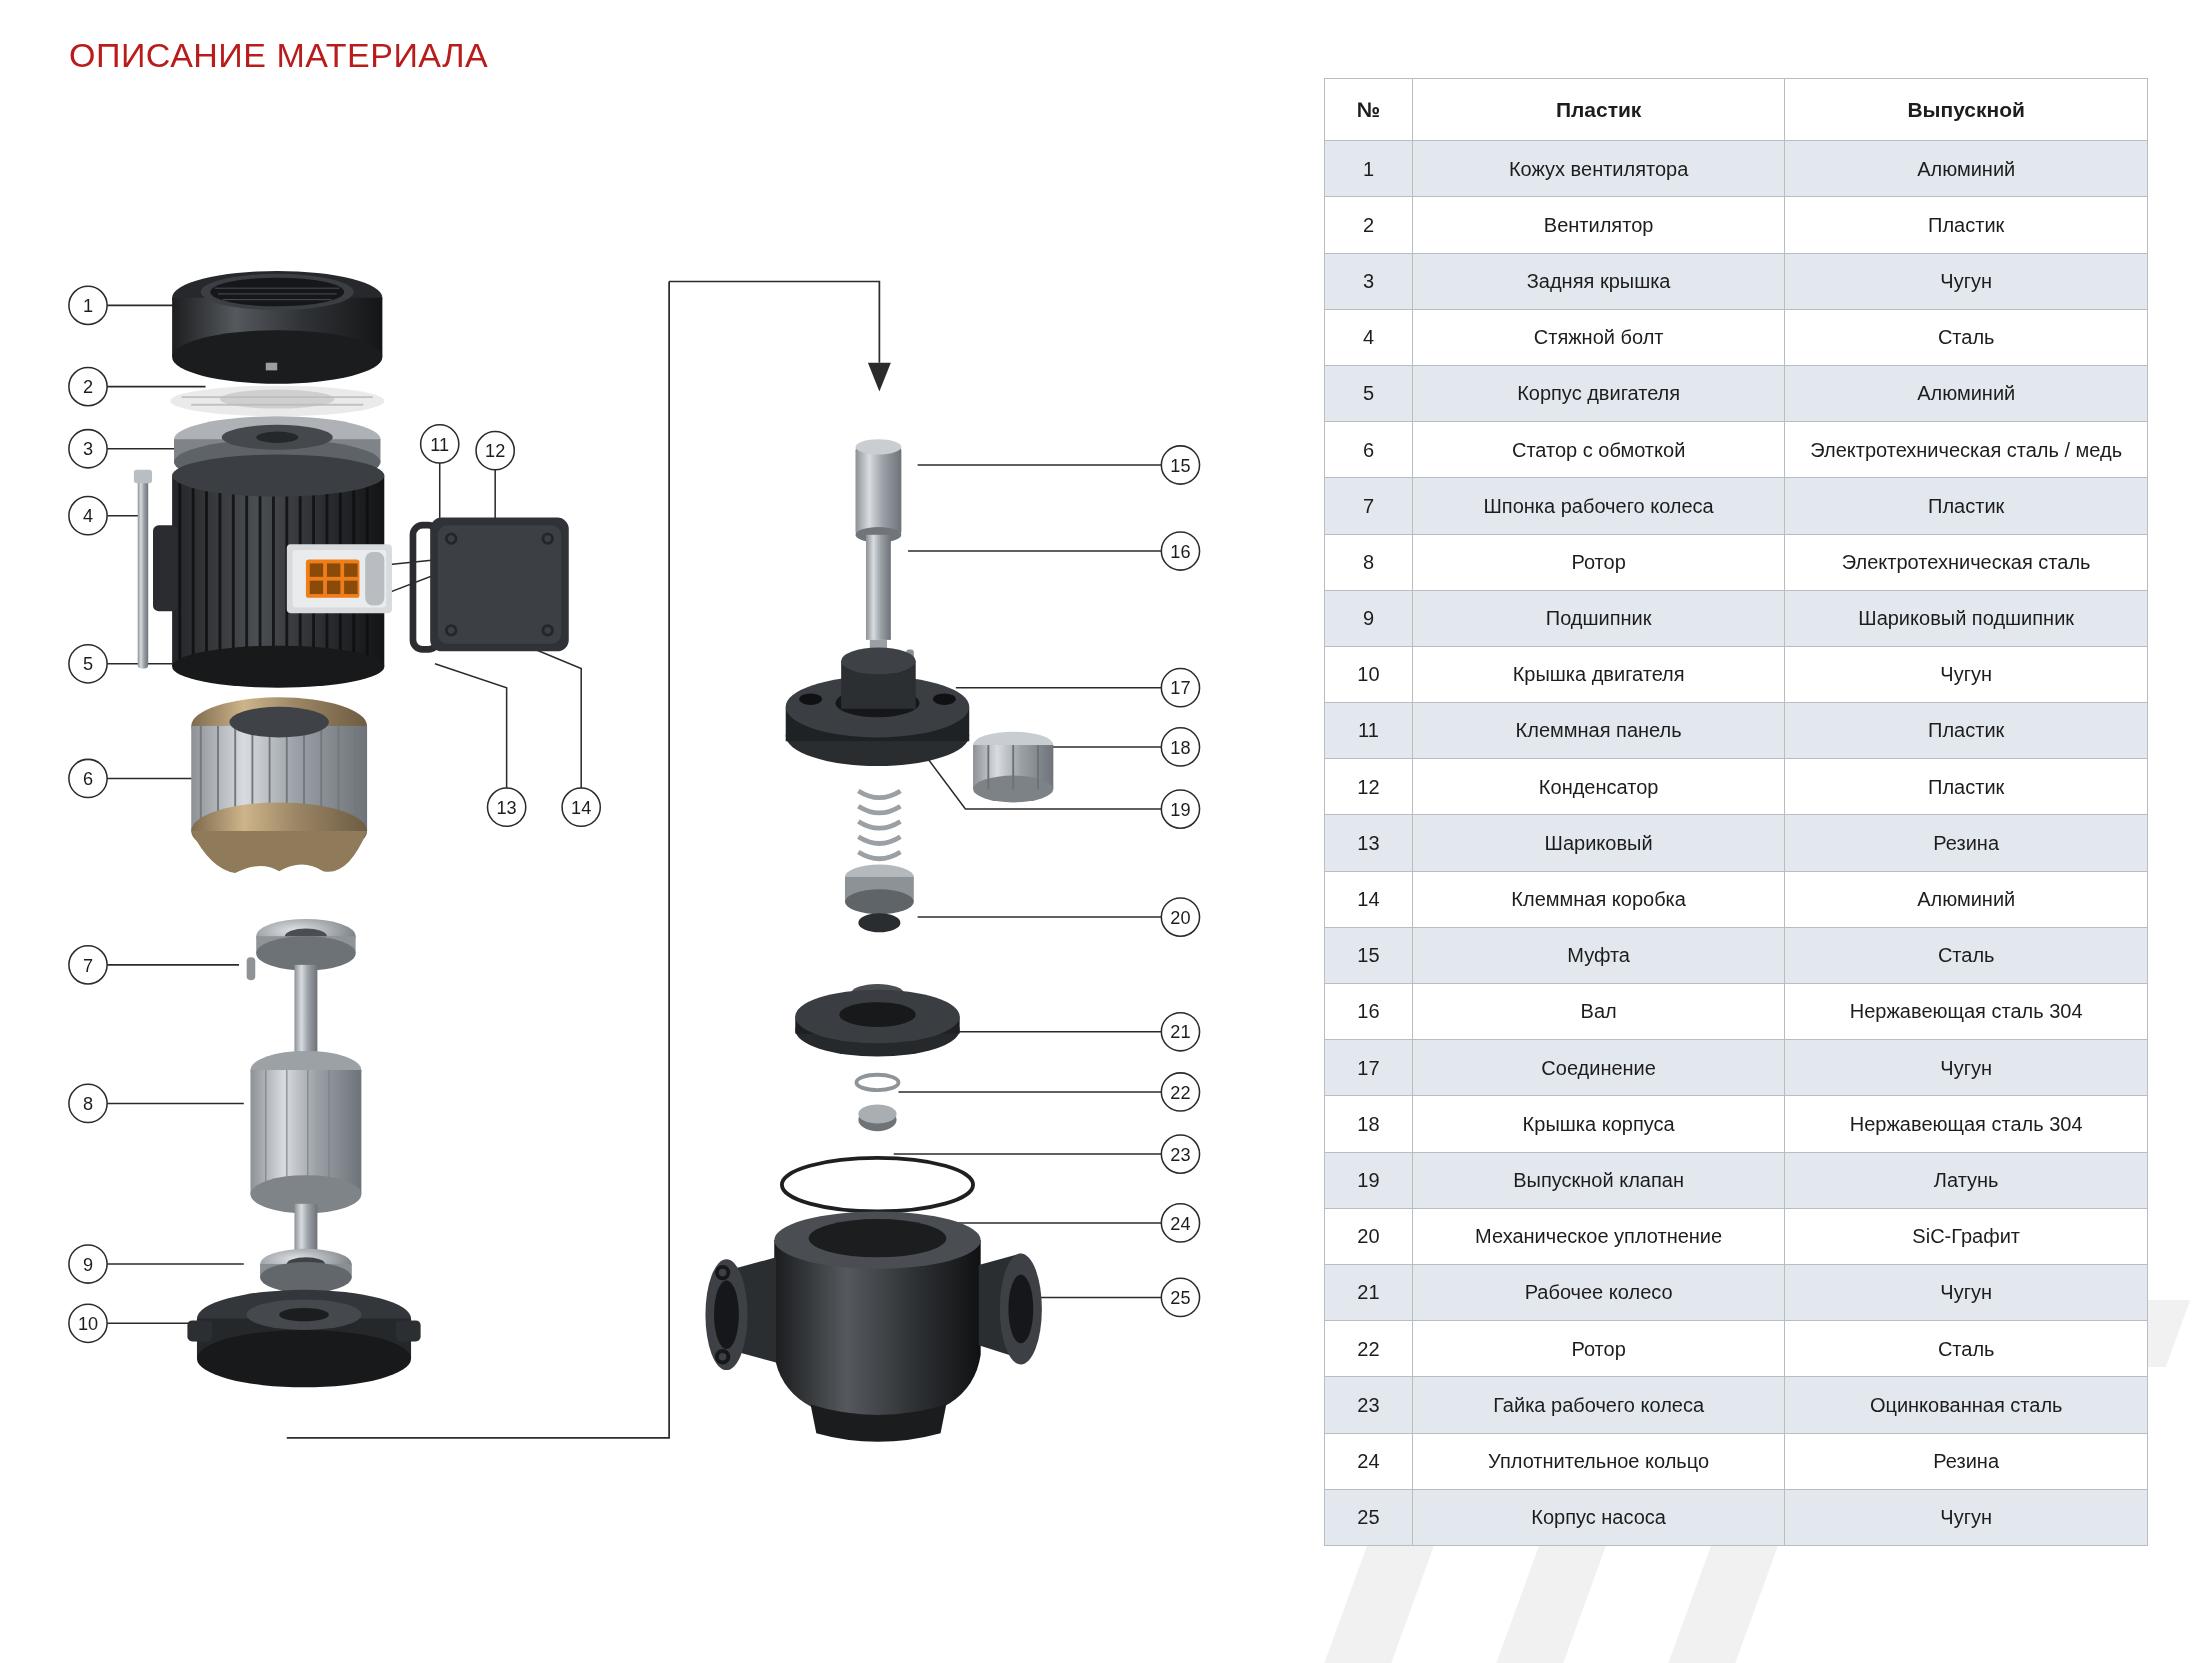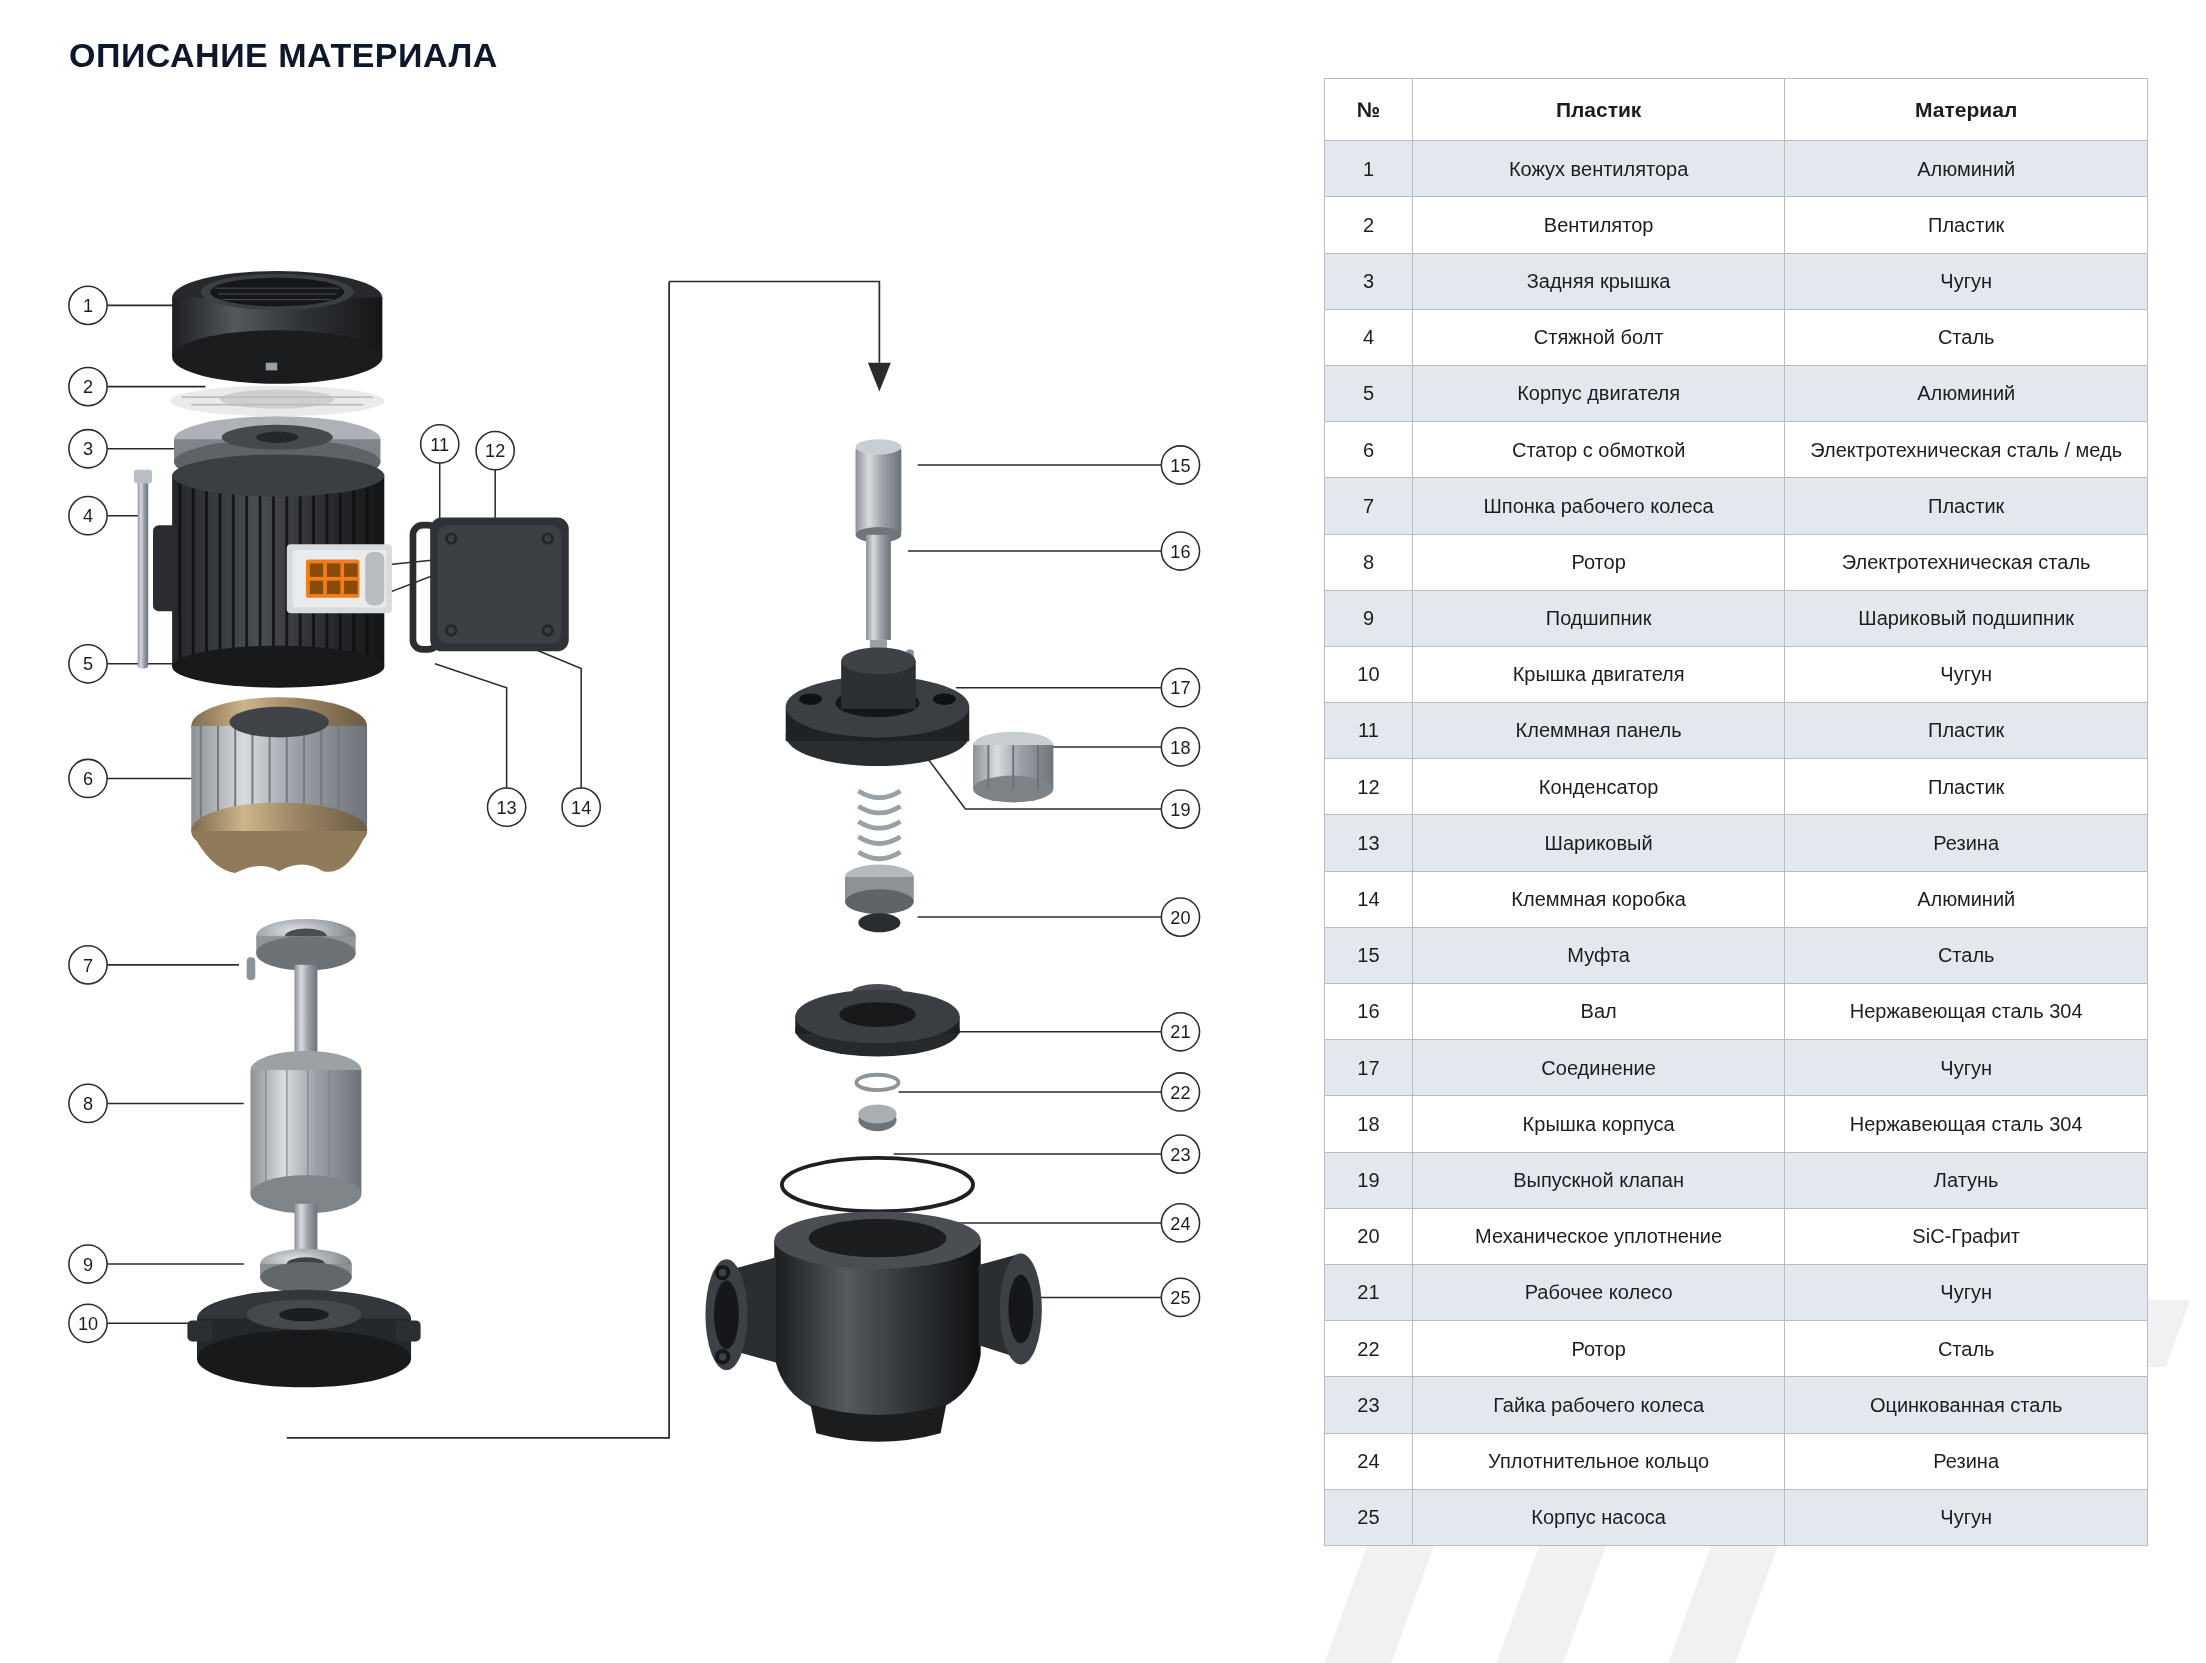--- a/index.html
+++ b/index.html
@@ -14,22 +14,22 @@
     overflow: hidden;
     font-family: "Liberation Sans", sans-serif;
   }
 
   
   #page-title {
     position: absolute;
     left: 69px;
     top: 36px;
     font-size: 34px;
-    font-weight: bold;
-    color: #0f172a;
+    font-weight: normal;
+    color: #b91c1c;
     letter-spacing: 0.5px;
   }
 
   
   .watermark {
     position: absolute;
     bottom: -57px;
     right: 0;
     width: 1051px;
     height: 535px;
@@ -536,21 +536,21 @@
 <table id="material-table">
   <colgroup>
     <col class="c-num">
       <col class="c-desc">
       <col class="c-mat">
   </colgroup>
   <thead>
     <tr>
       <th>№</th>
       <th>Пластик</th>
-      <th>Материал</th>
+      <th>Выпускной</th>
     </tr>
   </thead>
   <tbody id="table-body">
       <tr class="odd">
         <td>1</td>
         <td>Кожух вентилятора</td>
         <td>Алюминий</td>
       </tr>
       <tr class="even">
         <td>2</td>

